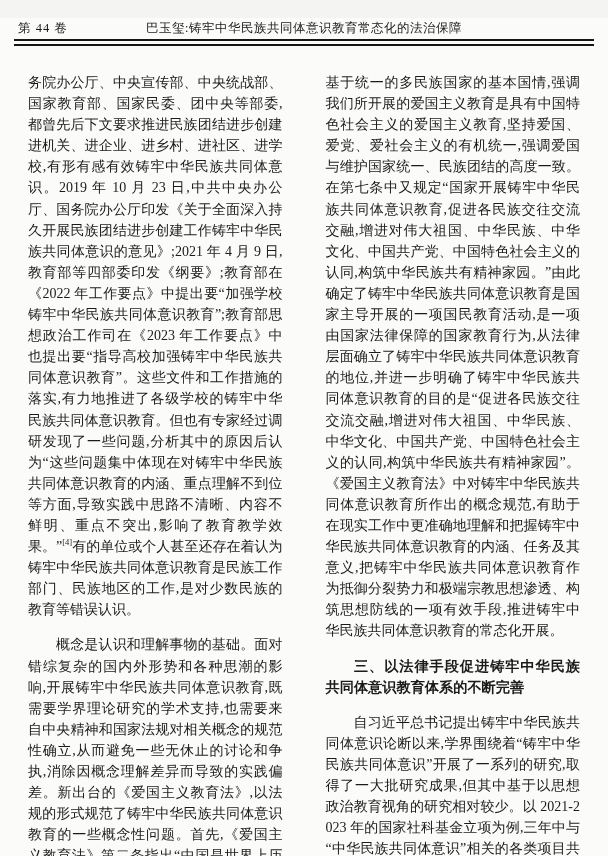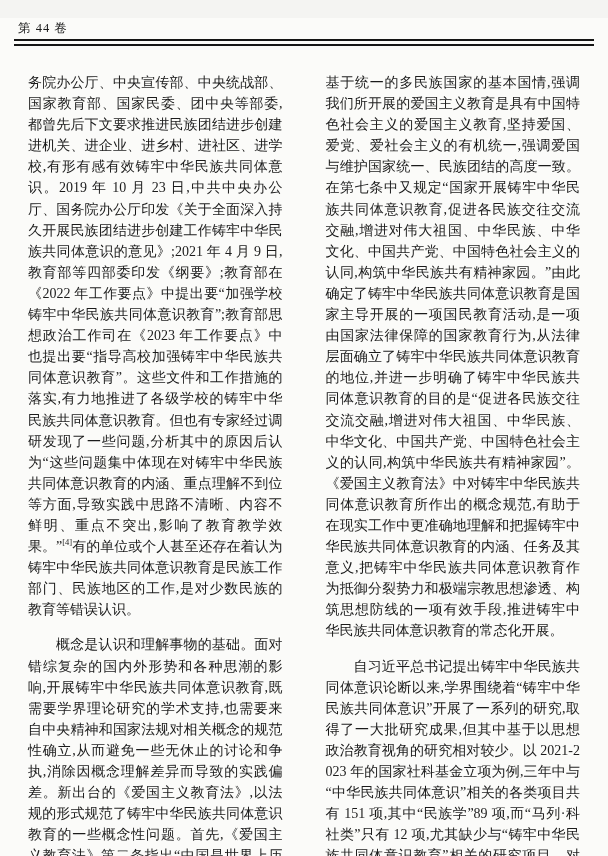--- a/index.html
+++ b/index.html
@@ -73,30 +73,32 @@
     letter-spacing: 1px;
   }
 </style>
 </head>
 <body>
 
 <div class="page">
 
   <div class="running-head">
     <span class="volume">第 44 卷</span>
+    <span class="running-title">巴玉玺:铸牢中华民族共同体意识教育常态化的法治保障</span>
   </div>
 
   <div class="double-rule"></div>
 
   <div class="columns">
     <div class="column">
         <p class="">务院办公厅、中央宣传部、中央统战部、国家教育部、国家民委、团中央等部委,都曾先后下文要求推进民族团结进步创建进机关、进企业、进乡村、进社区、进学校,有形有感有效铸牢中华民族共同体意识。2019 年 10 月 23 日,中共中央办公厅、国务院办公厅印发《关于全面深入持久开展民族团结进步创建工作铸牢中华民族共同体意识的意见》;2021 年 4 月 9 日,教育部等四部委印发《纲要》;教育部在《2022 年工作要点》中提出要“加强学校铸牢中华民族共同体意识教育”;教育部思想政治工作司在《2023 年工作要点》中也提出要“指导高校加强铸牢中华民族共同体意识教育”。这些文件和工作措施的落实,有力地推进了各级学校的铸牢中华民族共同体意识教育。但也有专家经过调研发现了一些问题,分析其中的原因后认为“这些问题集中体现在对铸牢中华民族共同体意识教育的内涵、重点理解不到位等方面,导致实践中思路不清晰、内容不鲜明、重点不突出,影响了教育教学效果。”<sup>[4]</sup>有的单位或个人甚至还存在着认为铸牢中华民族共同体意识教育是民族工作部门、民族地区的工作,是对少数民族的教育等错误认识。</p>
         <p class="indent ">概念是认识和理解事物的基础。面对错综复杂的国内外形势和各种思潮的影响,开展铸牢中华民族共同体意识教育,既需要学界理论研究的学术支持,也需要来自中央精神和国家法规对相关概念的规范性确立,从而避免一些无休止的讨论和争执,消除因概念理解差异而导致的实践偏差。新出台的《爱国主义教育法》,以法规的形式规范了铸牢中华民族共同体意识教育的一些概念性问题。首先,《爱国主义教育法》第二条指出“中国是世界上历史最悠久的国家之一,中国各族人民共同创造了灿烂的文化、共同缔造了统一的多民族国家。”<sup>[5]</sup>第六条又将“宪法和法律,国家统一和民族团结、国家安全和国防等方面的意识和观念”列为爱国主义教育主要内容之一。这样的法律表述是</p>
       </div>
     <div class="column">
         <p class="">基于统一的多民族国家的基本国情,强调我们所开展的爱国主义教育是具有中国特色社会主义的爱国主义教育,坚持爱国、爱党、爱社会主义的有机统一,强调爱国与维护国家统一、民族团结的高度一致。在第七条中又规定“国家开展铸牢中华民族共同体意识教育,促进各民族交往交流交融,增进对伟大祖国、中华民族、中华文化、中国共产党、中国特色社会主义的认同,构筑中华民族共有精神家园。”由此确定了铸牢中华民族共同体意识教育是国家主导开展的一项国民教育活动,是一项由国家法律保障的国家教育行为,从法律层面确立了铸牢中华民族共同体意识教育的地位,并进一步明确了铸牢中华民族共同体意识教育的目的是“促进各民族交往交流交融,增进对伟大祖国、中华民族、中华文化、中国共产党、中国特色社会主义的认同,构筑中华民族共有精神家园”。《爱国主义教育法》中对铸牢中华民族共同体意识教育所作出的概念规范,有助于在现实工作中更准确地理解和把握铸牢中华民族共同体意识教育的内涵、任务及其意义,把铸牢中华民族共同体意识教育作为抵御分裂势力和极端宗教思想渗透、构筑思想防线的一项有效手段,推进铸牢中华民族共同体意识教育的常态化开展。</p>
+        <p class="indent heading">三、以法律手段促进铸牢中华民族共同体意识教育体系的不断完善</p>
         <p class="indent ">自习近平总书记提出铸牢中华民族共同体意识论断以来,学界围绕着“铸牢中华民族共同体意识”开展了一系列的研究,取得了一大批研究成果,但其中基于以思想政治教育视角的研究相对较少。以 2021-2023 年的国家社科基金立项为例,三年中与“中华民族共同体意识”相关的各类项目共有 151 项,其中“民族学”89 项,而“马列·科社类”只有 12 项,尤其缺少与“铸牢中华民族共同体意识教育”相关的研究项目。对铸牢中华民族共同体意识教育研究的缺乏,必然会影响到铸牢中华民族共同体意识教育的现实开展。</p>
       </div>
   </div>
 
   <div class="page-number">71</div>
 
 </div>
 
 </body></html>

